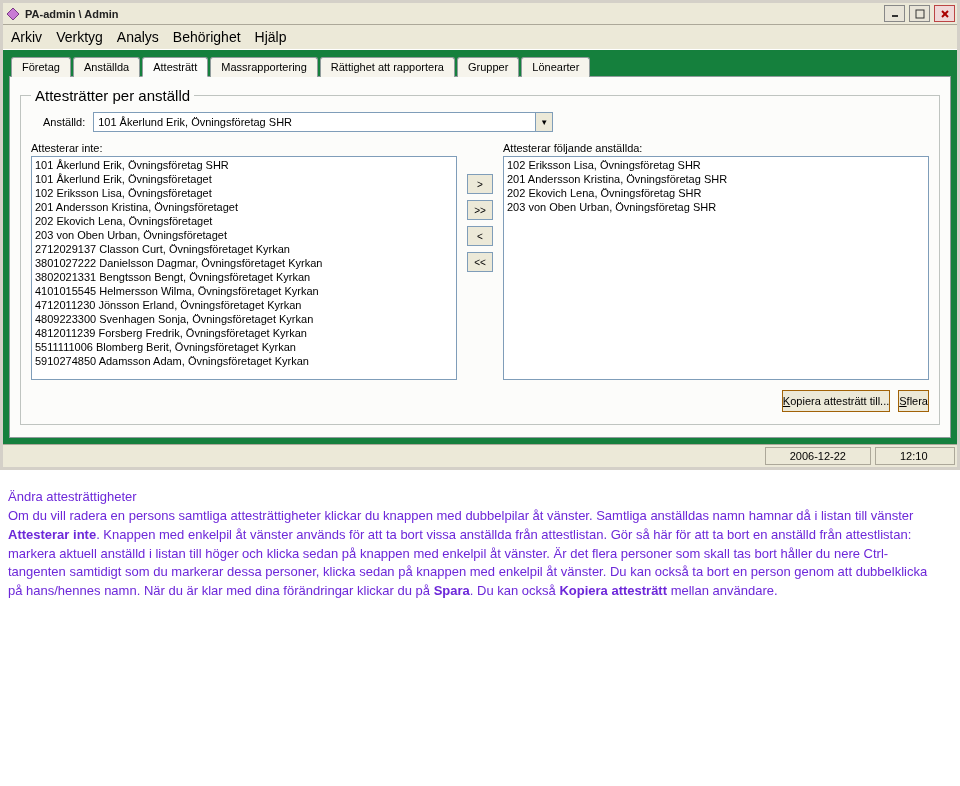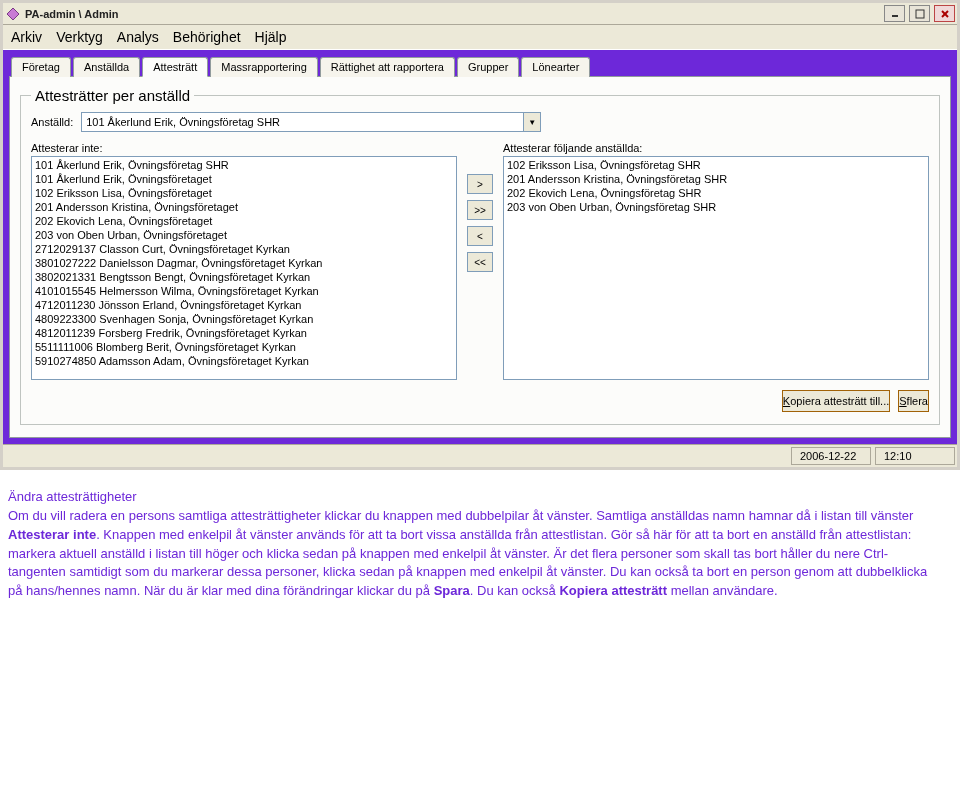--- a/index.html
+++ b/index.html
@@ -46,21 +46,21 @@
   .menubar {
     display: flex;
     gap: 14px;
     padding: 4px 8px;
     font-size: 14px;
     background: #ece9d8;
     border-bottom: 1px solid #fff;
   }
   .menubar span { cursor: default; }
   .client {
-    background: #6d28d9;
+    background: #15803d;
     padding: 6px 6px 6px 6px;
   }
   .tabs {
     display: flex;
     gap: 0;
     border-bottom: 1px solid #919b9c;
     padding-left: 2px;
   }
   .tab {
     border: 1px solid #919b9c;
@@ -88,21 +88,21 @@
   }
   fieldset.group {
     border: 1px solid #bfc4c0;
     padding: 8px 10px 12px 10px;
     margin: 0;
   }
   fieldset.group legend {
     font-size: 15px;
     padding: 0 4px;
   }
-  .row { display: flex; align-items: center; gap: 8px; margin-bottom: 10px; }
+  .row { display: flex; align-items: center; gap: 8px; margin-bottom: 10px; margin-left: 12px; }
   .dropdown {
     display: flex; align-items: center;
     border: 1px solid #7f9db9;
     background: #fff;
     height: 20px;
     width: 460px;
   }
   .dropdown .dd-text { flex:1; padding: 0 4px; font-size: 11px; }
   .dropdown .dd-btn {
     width: 17px; height: 100%;
@@ -163,21 +163,21 @@
     display: flex;
     justify-content: flex-end;
     gap: 4px;
     border-top: 1px solid #aca899;
     background: #ece9d8;
     padding: 2px;
   }
   .status-cell {
     border: 1px solid #aca899;
     background: #ece9d8;
-    padding: 2px 8px;
+    padding: 2px 24px;
     font-size: 11px;
     min-width: 80px;
   }
   .doc-text {
     padding: 18px 8px 10px 8px;
     font-family: Verdana, Geneva, sans-serif;
     font-size: 13px;
     line-height: 1.45;
     color: #6d28d9;
     max-width: 940px;

